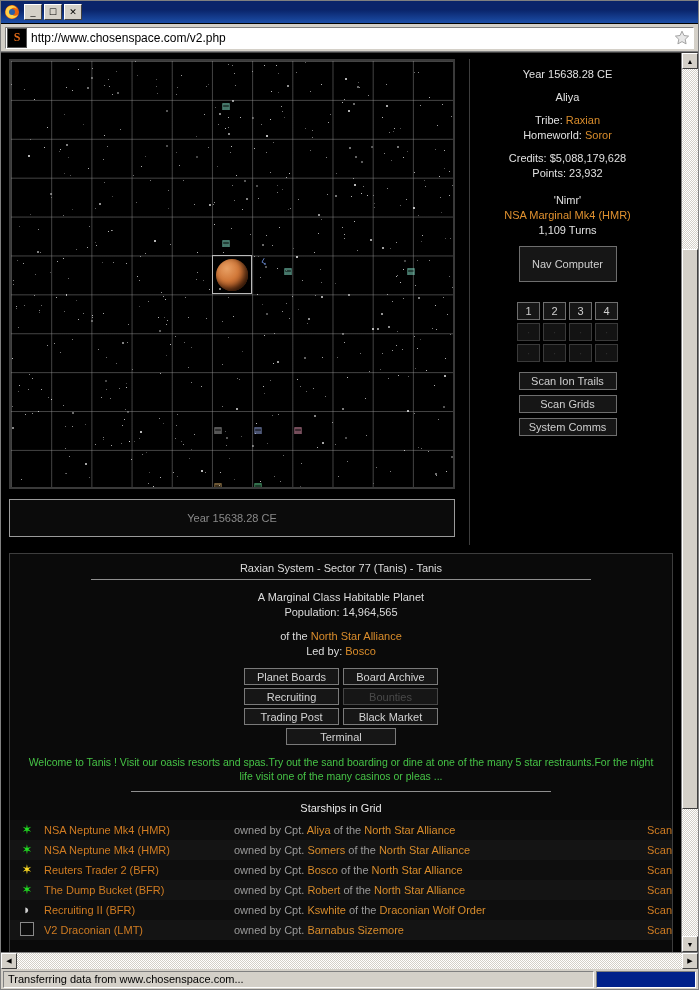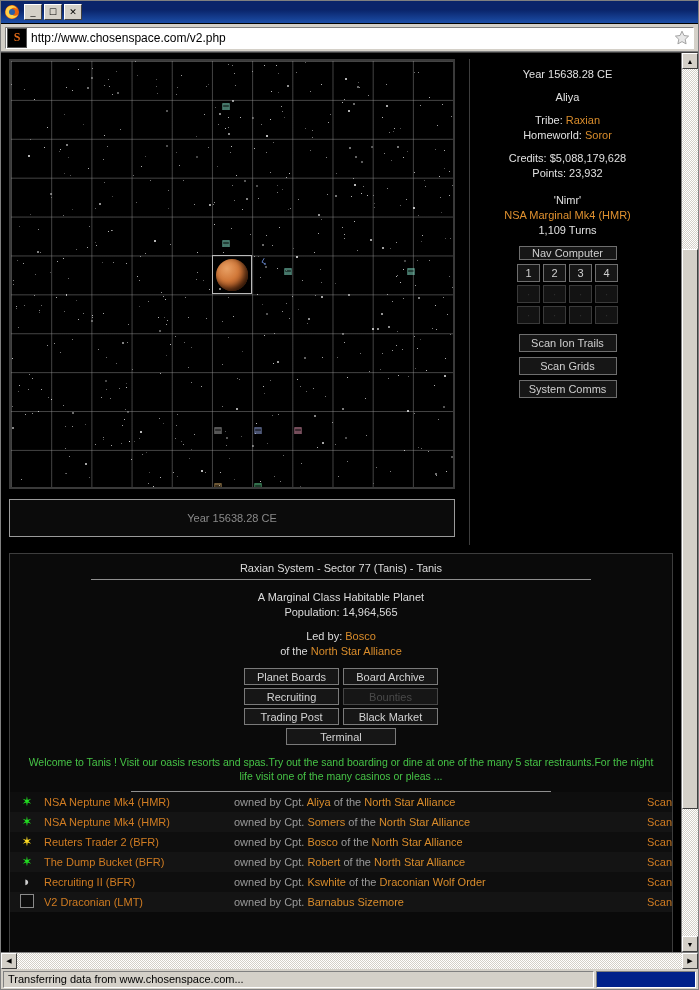--- a/index.html
+++ b/index.html
@@ -213,21 +213,21 @@
   .gap-sm { height:8px; }
   .gap-md { height:12px; }
 
   .panel-btn {
     display:flex; align-items:center; justify-content:center;
     background:#161616;
     border:1px solid #6e6e6e;
     color:#cfcfcf; font-size:11px;
     box-sizing:border-box;
   }
-  #nav-btn { width:98px; height:14px; margin-bottom:4px; }
+  #nav-btn { width:98px; height:36px; margin-bottom:20px; }
   #nav-grid {
     display:grid; grid-template-columns: repeat(4, 23px);
     gap:3px; justify-content:center; margin-bottom:10px;
   }
   .nav-slot {
     height:18px; background:#161616; border:1px solid #6e6e6e;
     display:flex;align-items:center;justify-content:center;
     font-size:11px; color:#d0d0d0; box-sizing:border-box;
   }
   .nav-slot.empty { border-color:#3a3a3a; background:#131313; color:#2e2e2e; }
@@ -934,26 +934,26 @@
           <div id="sys-title">Raxian System - Sector 77 (Tanis) - Tanis</div>
           <div class="hr"></div>
 
           <div class="ctr">A Marginal Class Habitable Planet</div>
           <div class="ctr">
             <span>Population:</span>
             <span>14,964,565</span>
           </div>
           <div style="height:9px"></div>
           <div class="ctr">
+            <span>of the</span>
+            <span class="amber">North Star Alliance</span>
+          </div>
+          <div class="ctr">
             <span>Led by:</span>
             <span class="amber">Bosco</span>
-          </div>
-          <div class="ctr">
-            <span>of the</span>
-            <span class="amber">North Star Alliance</span>
           </div>
 
           <div id="planet-btns">
               <div class="btn-row">
                 <div class="pbtn">Planet Boards</div>
                 <div class="pbtn">Board Archive</div>
               </div>
               <div class="btn-row">
                 <div class="pbtn">Recruiting</div>
                 <div class="pbtn disabled">Bounties</div>
@@ -963,20 +963,21 @@
                 <div class="pbtn">Black Market</div>
               </div>
               <div class="btn-row">
                 <div class="pbtn wide">Terminal</div>
               </div>
             </div>
 
           <div id="welcome">Welcome to Tanis ! Visit our oasis resorts and spas.Try out the sand boarding or dine at one of the many 5 star restraunts.For the night life visit one of the many casinos or pleas ...</div>
           <div class="hr2"></div>
 
+          <div id="ships-title">Starships in Grid</div>
 
           <table id="ships">
             <tbody id="ships-body">
                 <tr>
                   <td class="td-icon"><span class="sicon" style="color: rgb(34, 221, 34);">✶</span></td>
                   <td class="td-name">NSA Neptune Mk4 (HMR)</td>
                   <td class="td-owner">owned by Cpt. <span class="amber">Aliya</span> of the <span class="amber">North Star Alliance</span></td>
                   <td class="td-scan">Scan</td>
                 </tr>
                 <tr>

